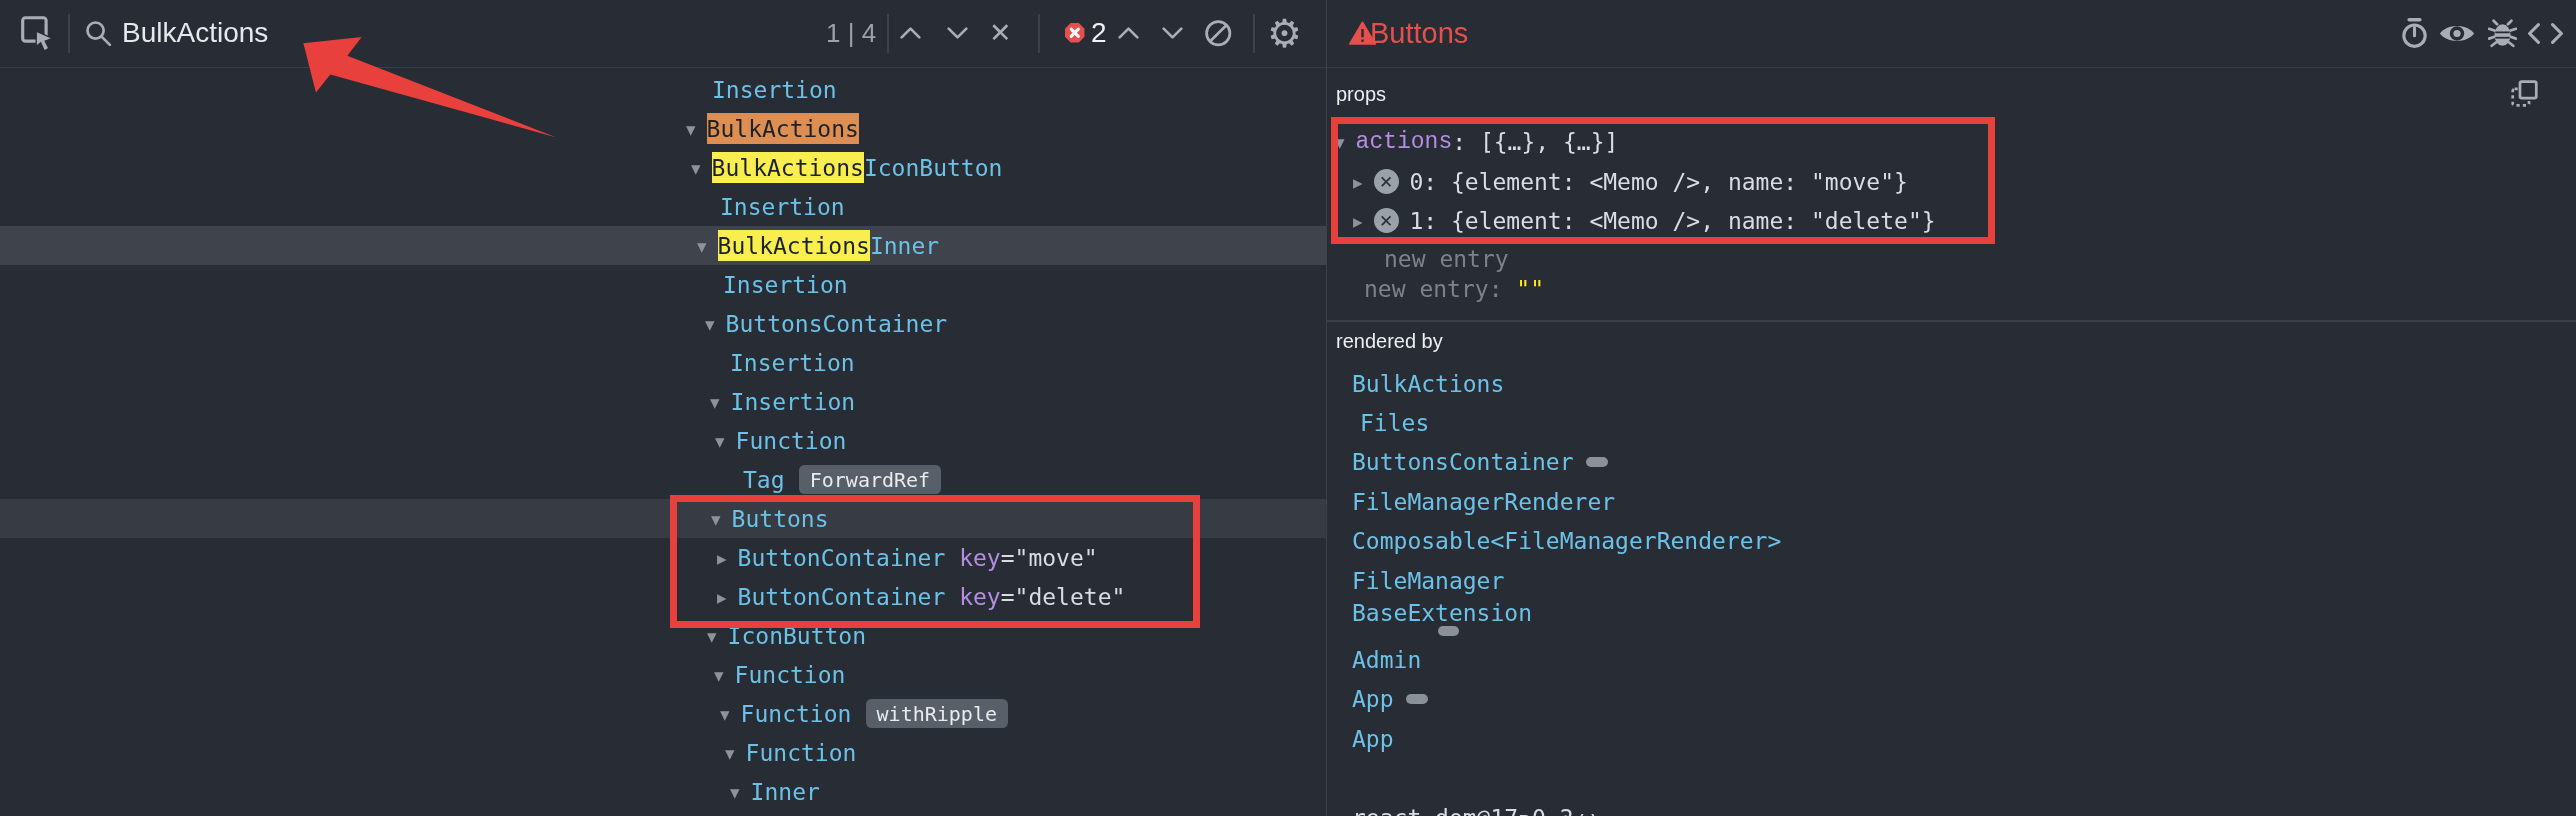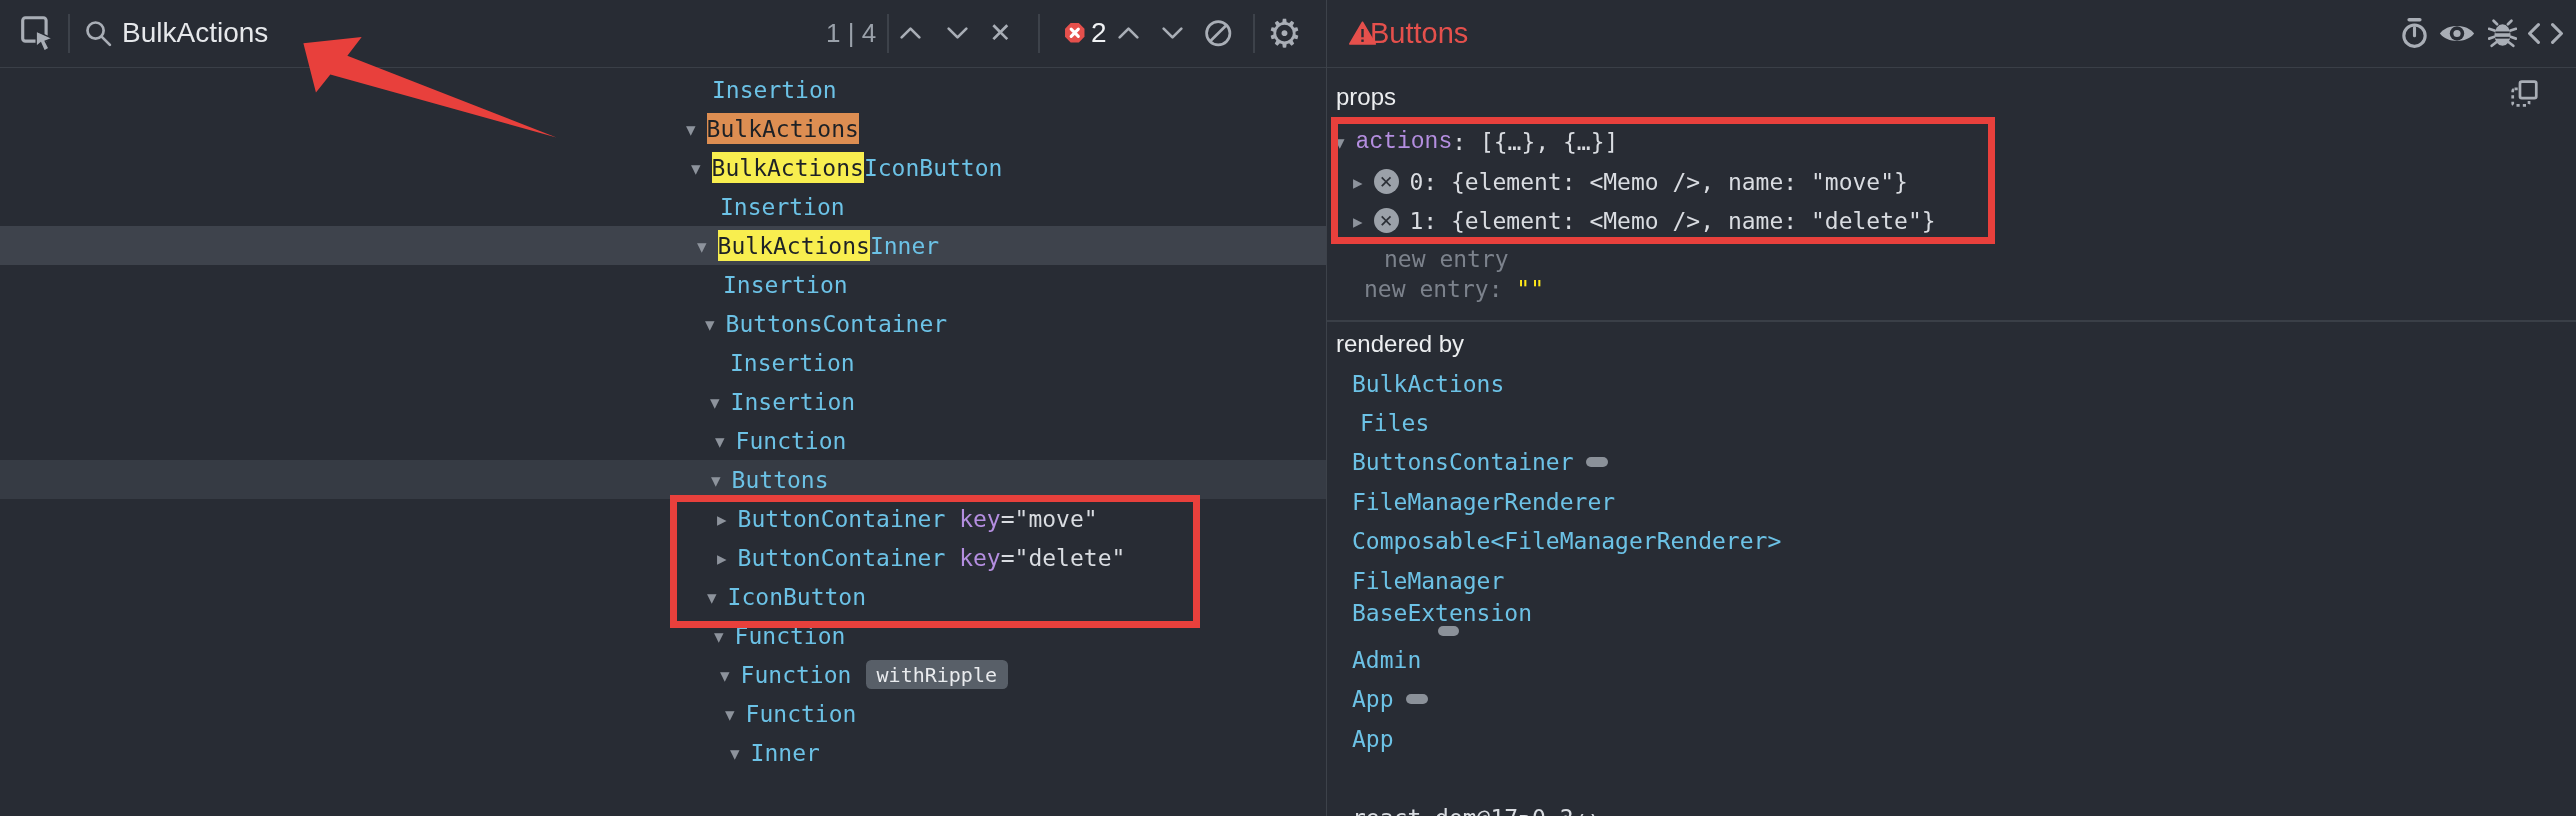--- a/index.html
+++ b/index.html
@@ -29,21 +29,21 @@
   .tree-row{height:39px;display:flex;align-items:center;font-family:"DejaVu Sans Mono",monospace;font-size:23px;color:var(--component);white-space:pre;}
   .tree-row.hover{background:var(--row-hover);}
   .tree-row.selected{background:var(--row-selected);}
   .arrow{display:inline-block;width:20.6px;color:#8d939c;font-size:19px;font-family:"DejaVu Sans",sans-serif;}
   .hl-current{background:var(--match-current);color:var(--match-text);padding:2.7px 0;}
   .hl-match{background:var(--match-other);color:var(--match-text);padding:2.7px 0;}
   .keyattr .an{color:var(--attr);} .keyattr .pl{color:var(--text);}
   .badge{display:inline-block;background:var(--badge-bg);color:#e9ebee;font-size:20px;border-radius:5.4px;padding:2.7px 10.8px;margin-left:14.4px;line-height:1.2;}
   
   .panel-title{position:absolute;left:43px;top:0;height:66px;display:flex;align-items:center;color:var(--error);font-size:29px;}
-  .section-label{position:absolute;color:var(--label);font-size:24px;}
+  .section-label{position:absolute;color:var(--label);font-size:20px;}
   .prop-row{position:absolute;height:39px;display:flex;align-items:center;font-family:"DejaVu Sans Mono",monospace;font-size:23px;color:var(--text);white-space:pre;}
   .prop-row .an{color:var(--attr);font-family:Liberation Mono, monospace;}
   .prop-row.dim{color:var(--dim);}
   .del-btn{display:inline-flex;align-items:center;justify-content:center;width:25px;height:25px;border-radius:50%;background:var(--delete-bg);color:#2b2f36;font-size:17px;font-weight:bold;margin-right:10.8px;font-family:"DejaVu Sans",sans-serif;}
   .str{color:var(--string);}
   .hr{position:absolute;left:0;right:0;height:1.8px;background:var(--toolbar-border);}
   .rb-item{position:absolute;height:39px;display:flex;align-items:center;font-family:"DejaVu Sans Mono",monospace;font-size:23px;color:var(--component);white-space:pre;}
   .rb-item.plain{color:var(--text);}
   .pill{display:inline-block;width:21.5px;height:10px;border-radius:5.4px;background:#8b9199;margin-left:12.6px;}
   
@@ -118,20 +118,21 @@
         <div class="tree-row" style="padding-left: 712px;"><span>Insertion</span></div>
         <div class="tree-row" style="padding-left: 686px;"><span class="arrow">▾</span><span class="hl-current">BulkActions</span></div>
         <div class="tree-row" style="padding-left: 691px;"><span class="arrow">▾</span><span class="hl-match">BulkActions</span><span>IconButton</span></div>
         <div class="tree-row" style="padding-left: 720px;"><span>Insertion</span></div>
         <div class="tree-row hover" style="padding-left: 697px;"><span class="arrow">▾</span><span class="hl-match">BulkActions</span><span>Inner</span></div>
         <div class="tree-row" style="padding-left: 723px;"><span>Insertion</span></div>
         <div class="tree-row" style="padding-left: 705px;"><span class="arrow">▾</span><span>ButtonsContainer</span></div>
         <div class="tree-row" style="padding-left: 730px;"><span>Insertion</span></div>
         <div class="tree-row" style="padding-left: 710px;"><span class="arrow">▾</span><span>Insertion</span></div>
         <div class="tree-row" style="padding-left: 715px;"><span class="arrow">▾</span><span>Function</span></div>
+        <div class="tree-row" style="padding-left: 743px;"><span>Tag</span><span class="badge">ForwardRef</span></div>
         <div class="tree-row selected" style="padding-left: 711px;"><span class="arrow">▾</span><span>Buttons</span></div>
         <div class="tree-row" style="padding-left: 717px;"><span class="arrow">▸</span><span>ButtonContainer</span><span class="keyattr"> <span class="an">key</span><span class="pl">="move"</span></span></div>
         <div class="tree-row" style="padding-left: 717px;"><span class="arrow">▸</span><span>ButtonContainer</span><span class="keyattr"> <span class="an">key</span><span class="pl">="delete"</span></span></div>
         <div class="tree-row" style="padding-left: 707px;"><span class="arrow">▾</span><span>IconButton</span></div>
         <div class="tree-row" style="padding-left: 714px;"><span class="arrow">▾</span><span>Function</span></div>
         <div class="tree-row" style="padding-left: 720px;"><span class="arrow">▾</span><span>Function</span><span class="badge">withRipple</span></div>
         <div class="tree-row" style="padding-left: 725px;"><span class="arrow">▾</span><span>Function</span></div>
         <div class="tree-row" style="padding-left: 730px;"><span class="arrow">▾</span><span>Inner</span></div>
       </div>
   </div>

